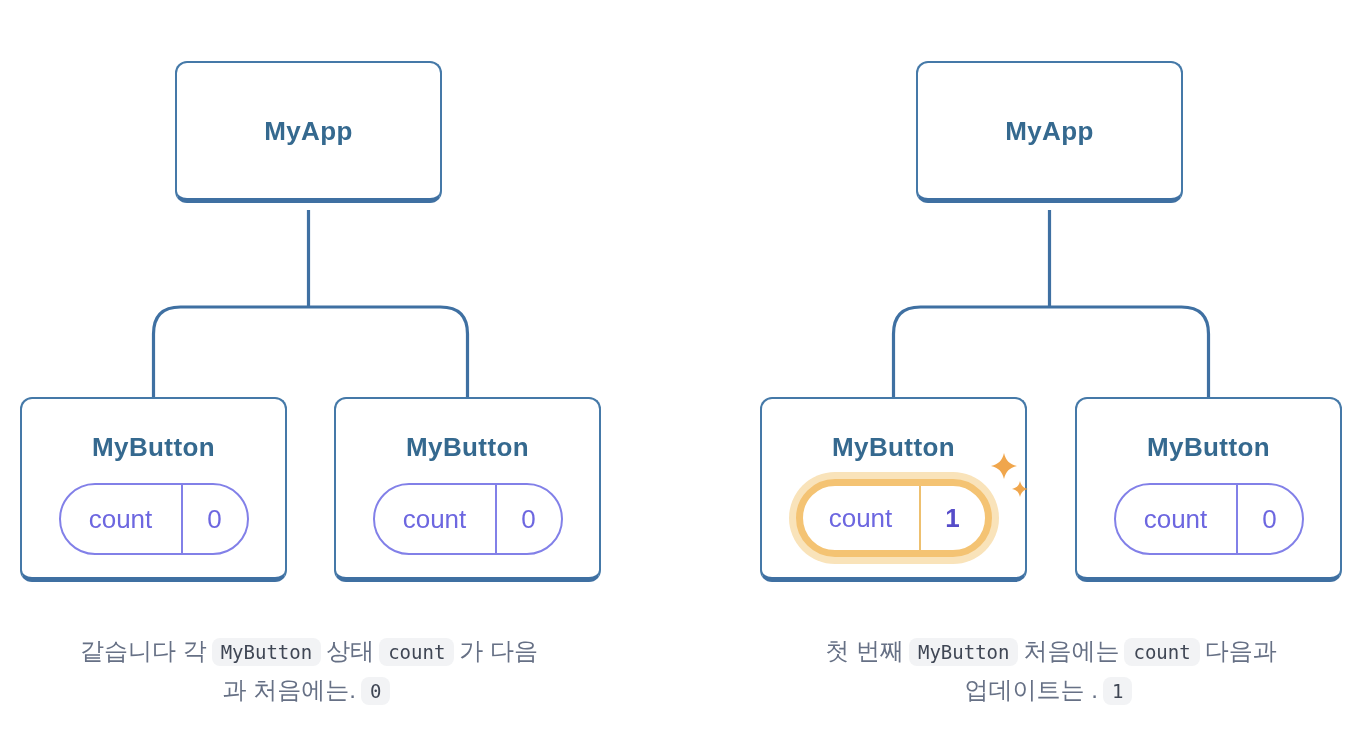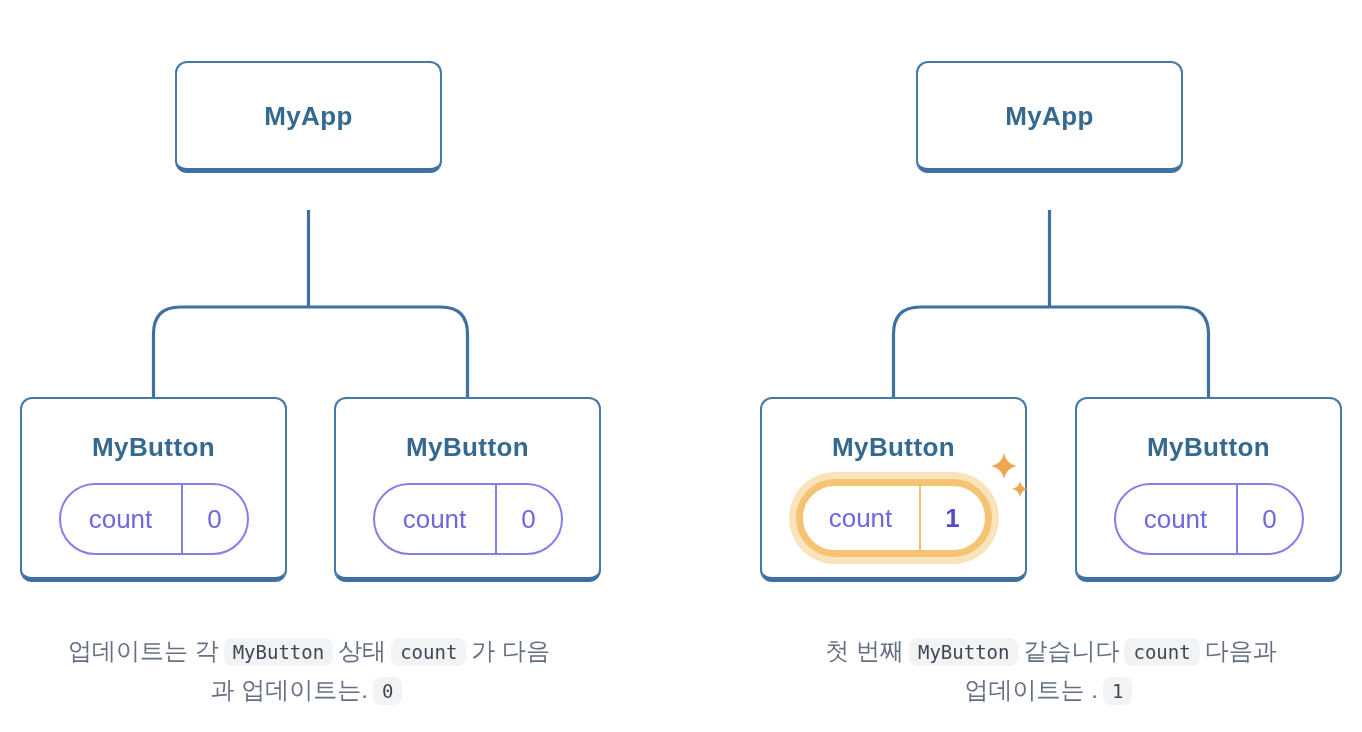--- a/index.html
+++ b/index.html
@@ -5,21 +5,21 @@
   html,body{margin:0;padding:0;background:#ffffff;}
   .canvas{
     position:relative;width:1362px;height:732px;background:#ffffff;overflow:hidden;
     font-family:"Liberation Sans",sans-serif;
   }
   .connector-svg{position:absolute;left:0;top:0;width:1362px;height:732px;}
   .node{
     position:absolute;background:#ffffff;border:2px solid #4579a8;border-bottom:5px solid #3f70a2;
     border-radius:12px;box-sizing:border-box;display:flex;flex-direction:column;align-items:center;
   }
-  .app-node{width:267px;height:112px;justify-content:center;}
+  .app-node{width:267px;height:142px;justify-content:center;}
   .button-node{width:267px;height:185px;padding-top:33px;}
   .node-title{color:#35698f;font-size:26px;font-weight:600;letter-spacing:0.4px;line-height:30px;}
   .pill{
     margin-top:21px;width:190px;height:72px;box-sizing:border-box;background:#ffffff;
     border:2px solid #8280e8;border-radius:40px;display:flex;align-items:stretch;overflow:hidden;
   }
   .pill-wrap{position:relative;}
   .pill-name{flex:1;display:flex;align-items:center;justify-content:center;color:#6d67e0;font-size:26px;}
   .pill-value{width:64px;border-left:2px solid #8280e8;display:flex;align-items:center;justify-content:center;color:#6d67e0;font-size:26px;}
   .pill-wrap.highlight{margin-top:17px;}
@@ -67,22 +67,22 @@
     <div class="node-title">MyButton</div>
     <div class="pill-wrap">
       <div class="pill">
         <div class="pill-name">count</div>
         <div class="pill-value">0</div>
       </div>
     </div>
   </div>
 
   <div class="caption" style="left:9px;top:632px;">
-    <span>업데이트는 각</span><code class="code">MyButton</code><span>상태</span><code class="code">count</code><span>가 다음</span><br>
-    <span>과 업데이트는.</span><code class="code">0</code>
+    <span>같습니다 각</span><code class="code">MyButton</code><span>상태</span><code class="code">count</code><span>가 다음</span><br>
+    <span>과 처음에는.</span><code class="code">0</code>
   </div>
 
   <div class="node app-node" style="left:916px;top:61px;">
     <div class="node-title">MyApp</div>
   </div>
 
   <div class="node button-node" style="left:760px;top:397px;">
     <div class="node-title">MyButton</div>
     <div class="pill-wrap highlight">
       <div class="pill">
@@ -100,17 +100,17 @@
     <div class="node-title">MyButton</div>
     <div class="pill-wrap">
       <div class="pill">
         <div class="pill-name">count</div>
         <div class="pill-value">0</div>
       </div>
     </div>
   </div>
 
   <div class="caption" style="left:751px;top:632px;">
-    <span>첫 번째</span><code class="code">MyButton</code><span>같습니다</span><code class="code">count</code><span>다음과</span><br>
+    <span>첫 번째</span><code class="code">MyButton</code><span>처음에는</span><code class="code">count</code><span>다음과</span><br>
     <span>업데이트는 .</span><code class="code">1</code>
   </div>
 
 </div>
 
 </body></html>

